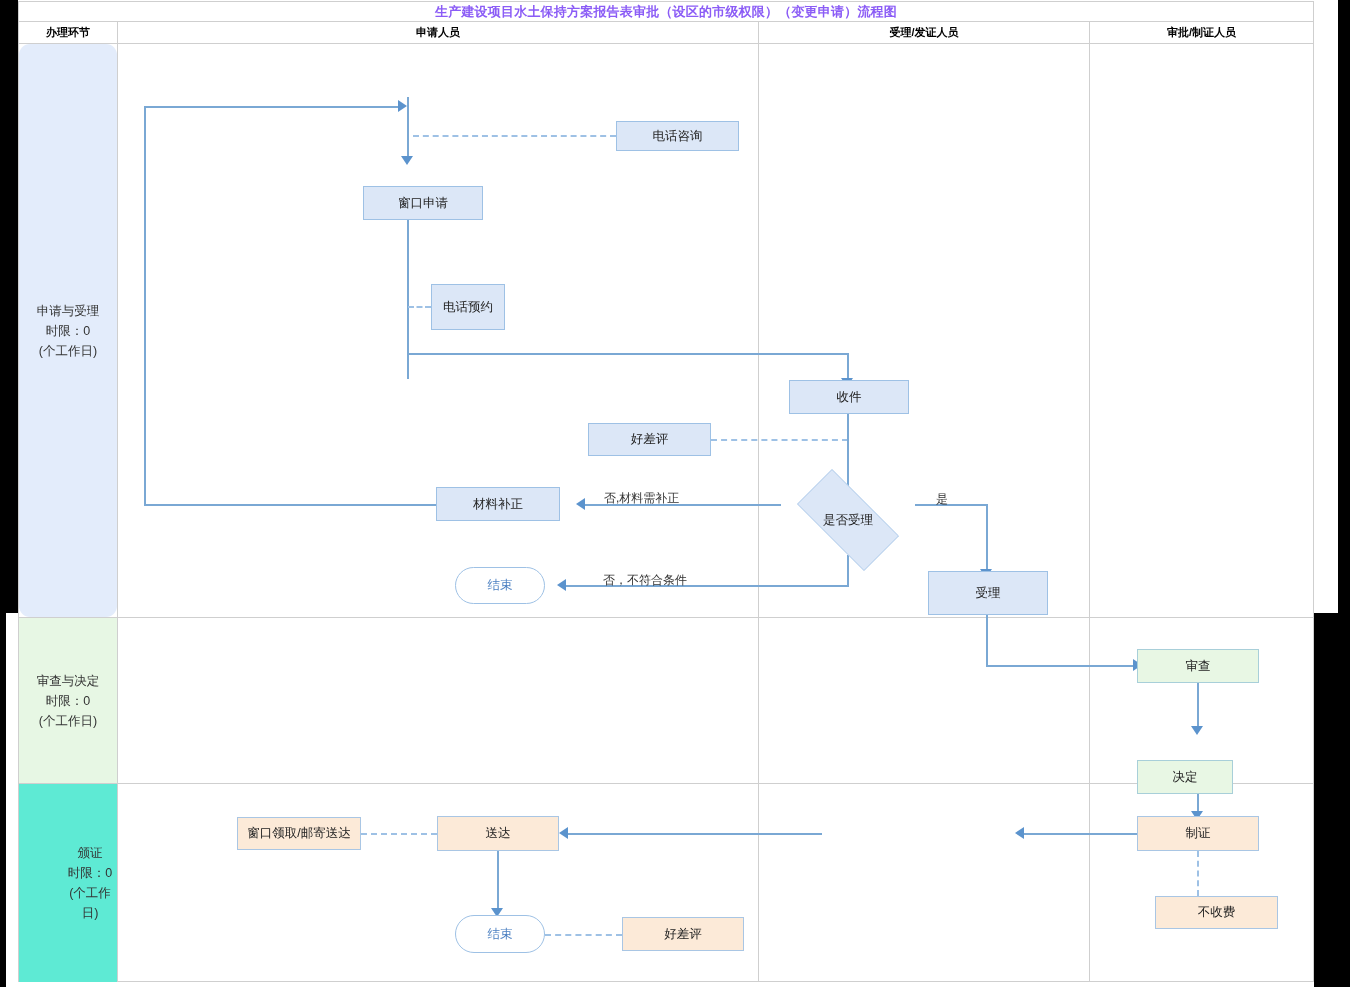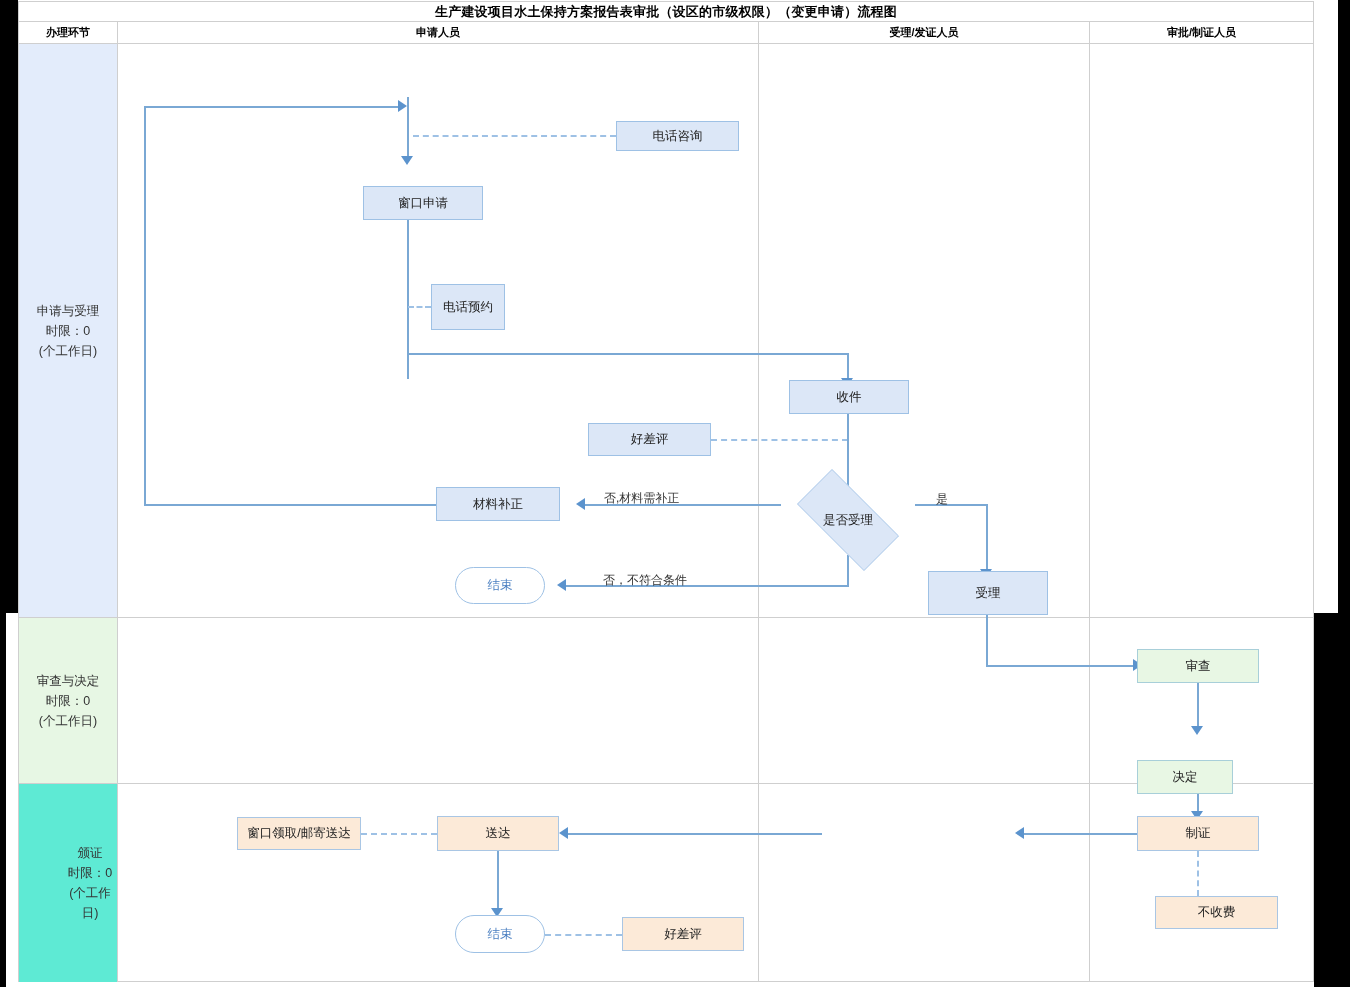--- a/index.html
+++ b/index.html
@@ -17,21 +17,21 @@
   }
   
   .title-bar {
     position: absolute;
     left: 18px; top: 1px;
     width: 1296px; height: 21px;
     border: 1px solid #cfcfcf;
     box-sizing: border-box;
     background: #ffffff;
     display: flex; align-items: center; justify-content: center;
-    font-size: 13px; font-weight: bold; color: #000000;
+    font-size: 13px; font-weight: bold; color: #8b5cf6;
     letter-spacing: .2px;
     white-space: nowrap;
   }
   .header-row {
     position: absolute;
     left: 18px; top: 22px;
     width: 1296px; height: 22px;
     box-sizing: border-box;
     border-left: 1px solid #cfcfcf;
     border-right: 1px solid #cfcfcf;
@@ -185,21 +185,21 @@
 
   <div class="header-row">
     <div class="hcell" style="left:0; width:98px;">办理环节</div>
     <div class="hcell div" style="left:98px; width:641px;">申请人员</div>
     <div class="hcell div" style="left:739px; width:331px;">受理/发证人员</div>
     <div class="hcell div" style="left:1070px; width:224px;">审批/制证人员</div>
   </div>
 
   <div class="grid-body">
 
-    <div class="stage-cell stage-apply" style="top:0; height:573px;">申请与受理
+    <div class="stage-cell stage-apply" style="top:0; height:573px;border-radius:11px;">申请与受理
 时限：0
 (个工作日)</div>
     <div class="stage-cell stage-review" style="top:574px; height:165px;">审查与决定
 时限：0
 (个工作日)</div>
     <div class="stage-cell stage-issue" style="top:740px; height:198px;">颁证
 时限：0
 (个工作日)</div>
 
     <div class="vline" style="left:98px;"></div>

